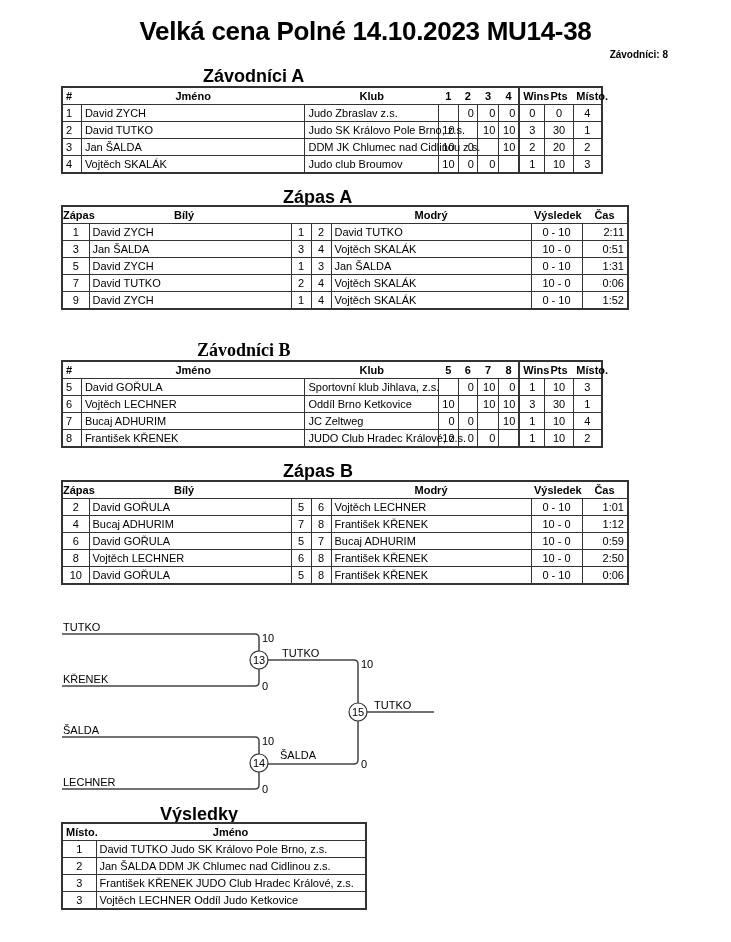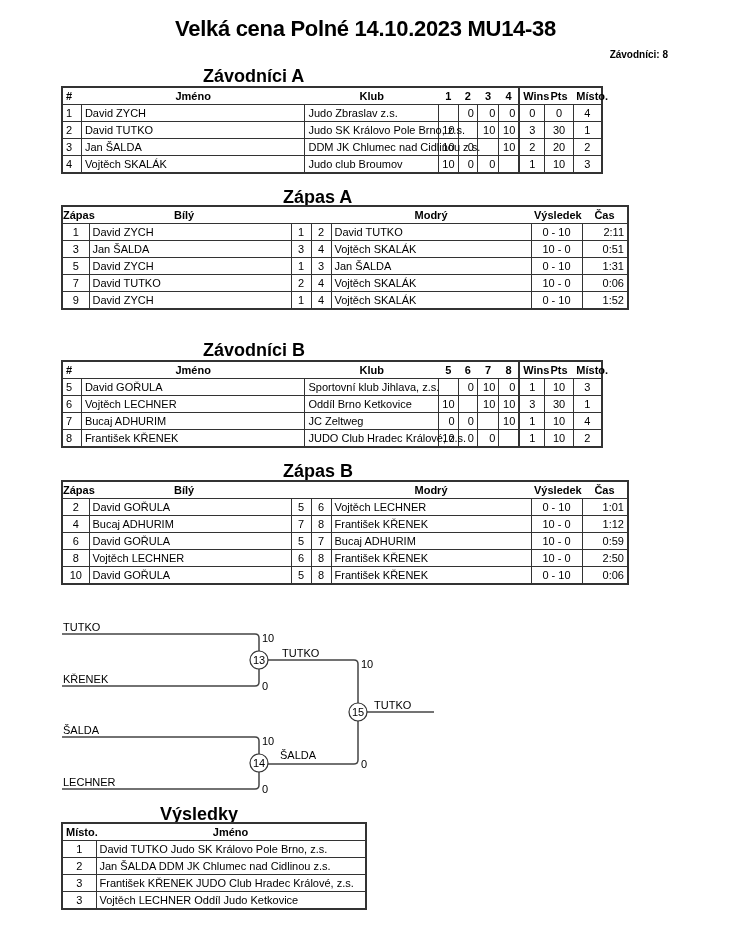--- a/index.html
+++ b/index.html
@@ -1,18 +1,18 @@
 <!DOCTYPE html>
 <html><head>
 <meta charset="utf-8">
 <style>
   html, body { margin:0; padding:0; background:#fff; }
   body { width:731px; height:942px; position:relative; overflow:hidden; font-family:"Liberation Sans", sans-serif; color:#000; }
   .abs { position:absolute; }
-  .title { left:0; width:731px; top:16px; text-align:center; font-size:22px; font-weight:bold; letter-spacing:-0.3px; }
+  .title { left:0; width:731px; top:16px; text-align:center; font-size:26px; font-weight:bold; letter-spacing:-0.3px; }
   .count { right:63px; top:49px; font-size:10px; font-weight:bold; }
   .sec { font-size:18px; font-weight:bold; }
   table { border-collapse:collapse; position:absolute; font-size:11px; table-layout:fixed; }
   td, th { border:1px solid #333; padding:0 3px; height:16px; line-height:15px; white-space:nowrap; overflow:visible; }
   th { font-weight:bold; border:none; border-bottom:1px solid #333; text-align:center; }
   table.outer { border:2px solid #333; }
   .c { text-align:center; }
   .r { text-align:right; }
   .thick-l { border-left:2px solid #333 !important; }
   .ovf { overflow:visible; position:relative; }
@@ -167,21 +167,21 @@
         <td>David ZYCH</td>
         <td class="c">1</td>
         <td class="c">4</td>
         <td>Vojtěch SKALÁK</td>
         <td class="c">0 - 10</td>
         <td class="r">1:52</td>
       </tr>
     </tbody>
 </table>
 
-<div class="abs sec" style="left:203px;top:340px;">Závodníci B</div>
+<div class="abs sec" style="left:197px;top:340px;font-family:Liberation Serif, serif;">Závodníci B</div>
 <table class="outer" id="tblB" style="left:61px;top:360px;width:542px;">
   <colgroup>
       <col style="width:19px">
       <col style="width:219px">
       <col style="width:131px">
       <col style="width:19px">
       <col style="width:19px">
       <col style="width:21px">
       <col style="width:20px">
       <col style="width:25px">

